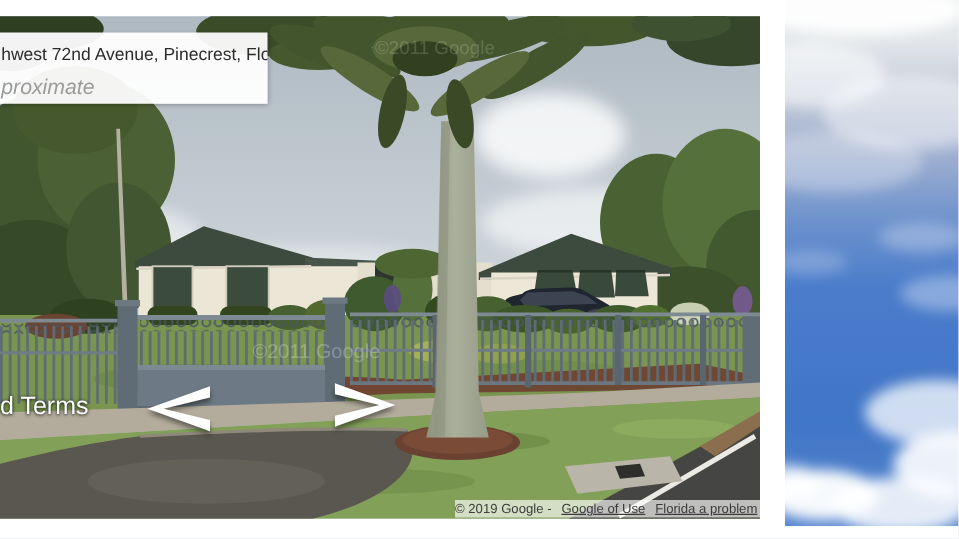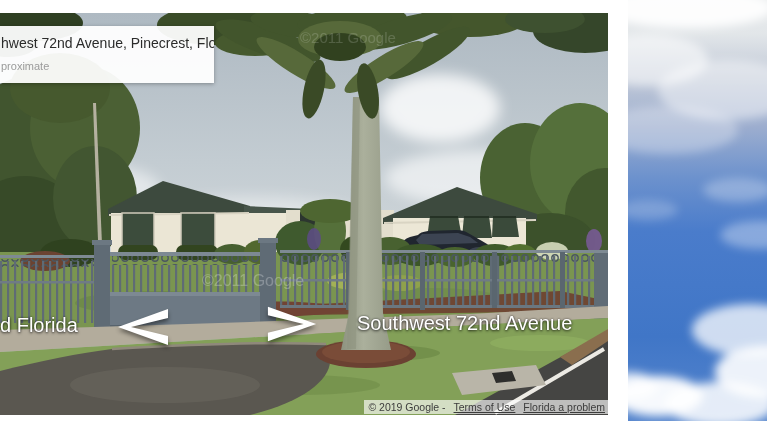--- a/index.html
+++ b/index.html
@@ -13,21 +13,21 @@
   }
   .scene { position:absolute; left:0; top:0; width:608px; height:402px; display:block; }
 
   .addr {
     position:absolute; left:0; top:13px; width:214px; height:57px;
     background:rgba(255,255,255,0.94);
     box-shadow:0 1px 4px rgba(0,0,0,0.3);
     box-sizing:border-box; padding:9px 8px 0 1px; overflow:hidden;
   }
   .addr-title { font-size:14px; color:#2b2b2b; white-space:nowrap; }
-  .addr-sub   { font-size:11px; color:#9b9b9b; margin-top:9px; white-space:nowrap; }
+  .addr-sub   { font-size:17px; color:#9b9b9b; margin-top:9px; white-space:nowrap;font-style:italic; }
 
   .label {
     position:absolute; color:#ffffff; font-size:20px; white-space:nowrap;
     text-shadow:0 1px 3px rgba(0,0,0,0.75), 0 0 2px rgba(0,0,0,0.45);
   }
   .label-left   { left:0px;  top:301px; }
   .label-center { left:357px; top:299px; }
 
   .arrow { position:absolute; filter:drop-shadow(0 3px 2px rgba(0,0,0,0.45)); cursor:pointer; }
   .arrow-left  { left:114px; top:294px; width:58px; height:40px; }
@@ -258,33 +258,32 @@
       <text x="300" y="30" font-size="15" opacity="0.16">©2011 Google</text>
       <text x="202" y="273" font-size="16" opacity="0.25">©2011 Google</text>
     </g>
   </svg>
 
   <div class="addr">
     <div class="addr-title">hwest 72nd Avenue, Pinecrest, Florida</div>
     <div class="addr-sub">proximate</div>
   </div>
 
-  <div class="label label-left">d Florida</div>
-  <div class="label label-center">Southwest 72nd Avenue</div>
+  <div class="label label-left">d Terms</div>
 
   <svg class="arrow arrow-left" viewBox="0 0 58 40">
     <path d="M54,2 L4,20 L54,38 L54,29 L17,20 L54,11 Z" fill="#ffffff"></path>
   </svg>
   <svg class="arrow arrow-right" viewBox="0 0 56 40">
     <path d="M2,2 L52,20 L2,38 L2,29 L39,20 L2,11 Z" fill="#ffffff"></path>
   </svg>
 
   <div class="attr-bar">
     <span>© 2019 Google -</span>
-    <a>Terms of Use</a>
+    <a>Google of Use</a>
     <a>Florida a problem</a>
   </div>
 </div>
 
 <div class="sky-strip">
   <svg viewBox="0 0 139 421" preserveAspectRatio="none">
     <defs>
       <linearGradient id="skyblue" x1="0" y1="0" x2="0" y2="1">
         <stop offset="0" stop-color="#e9eced"></stop>
         <stop offset="0.08" stop-color="#e2e6e9"></stop>

